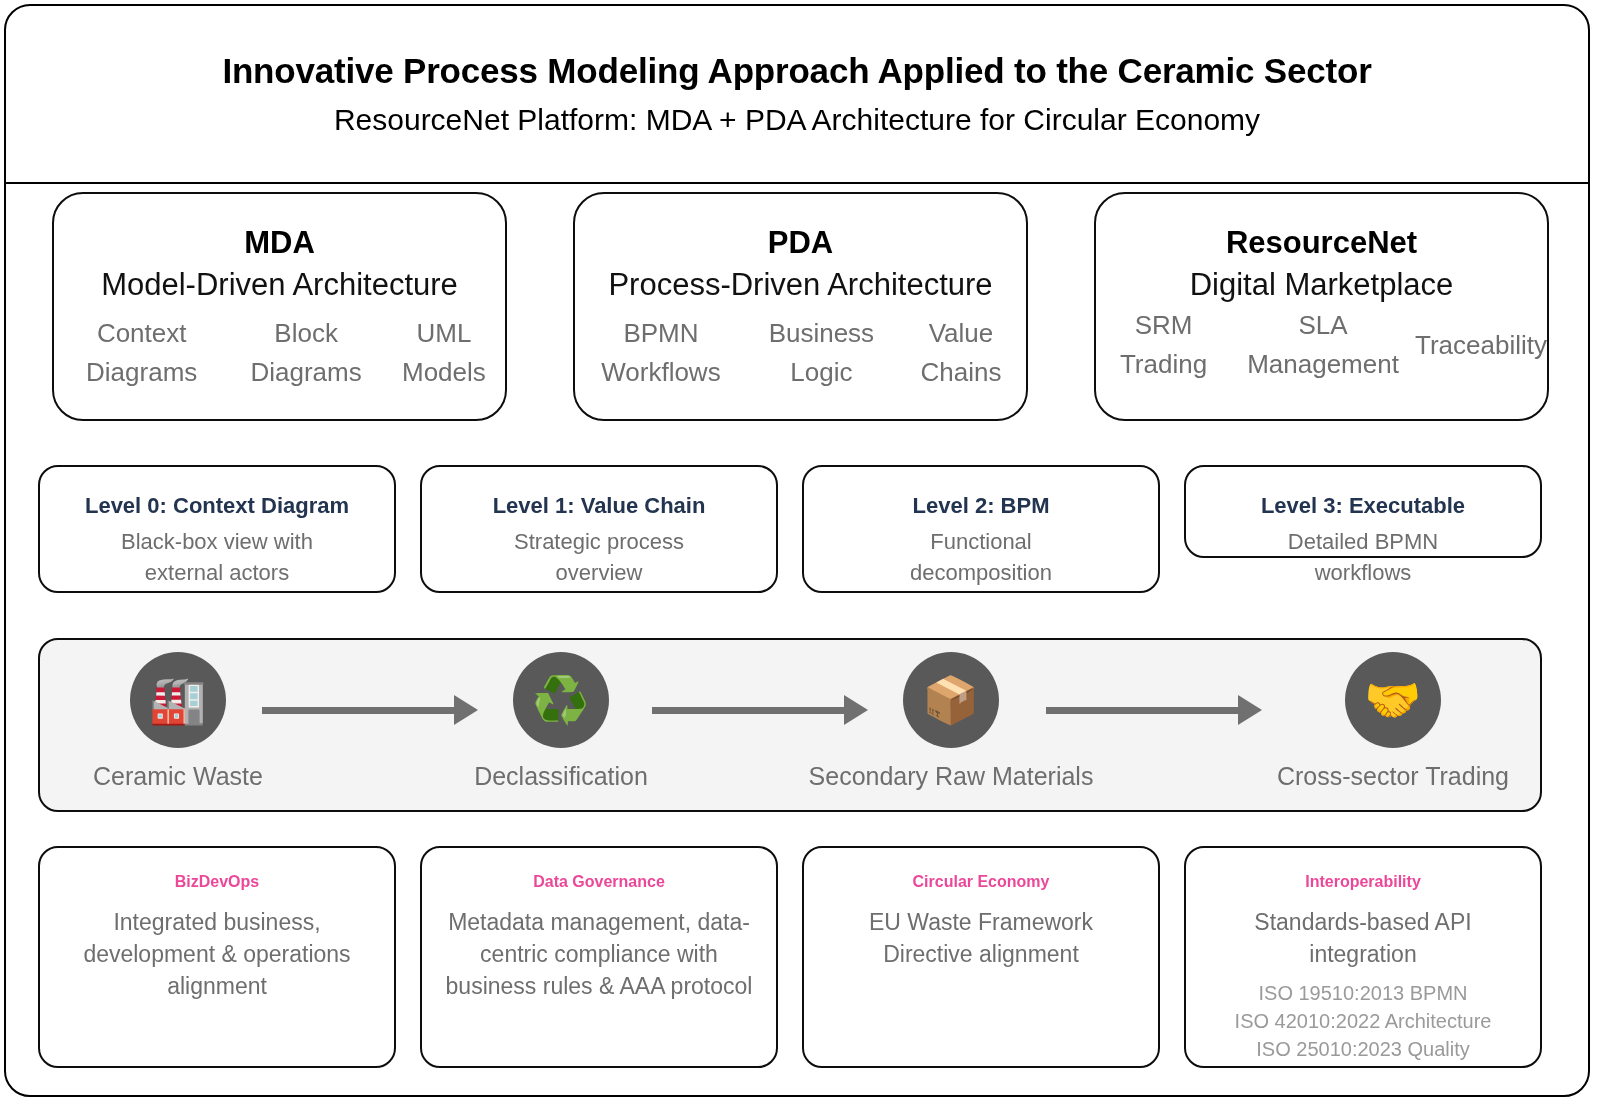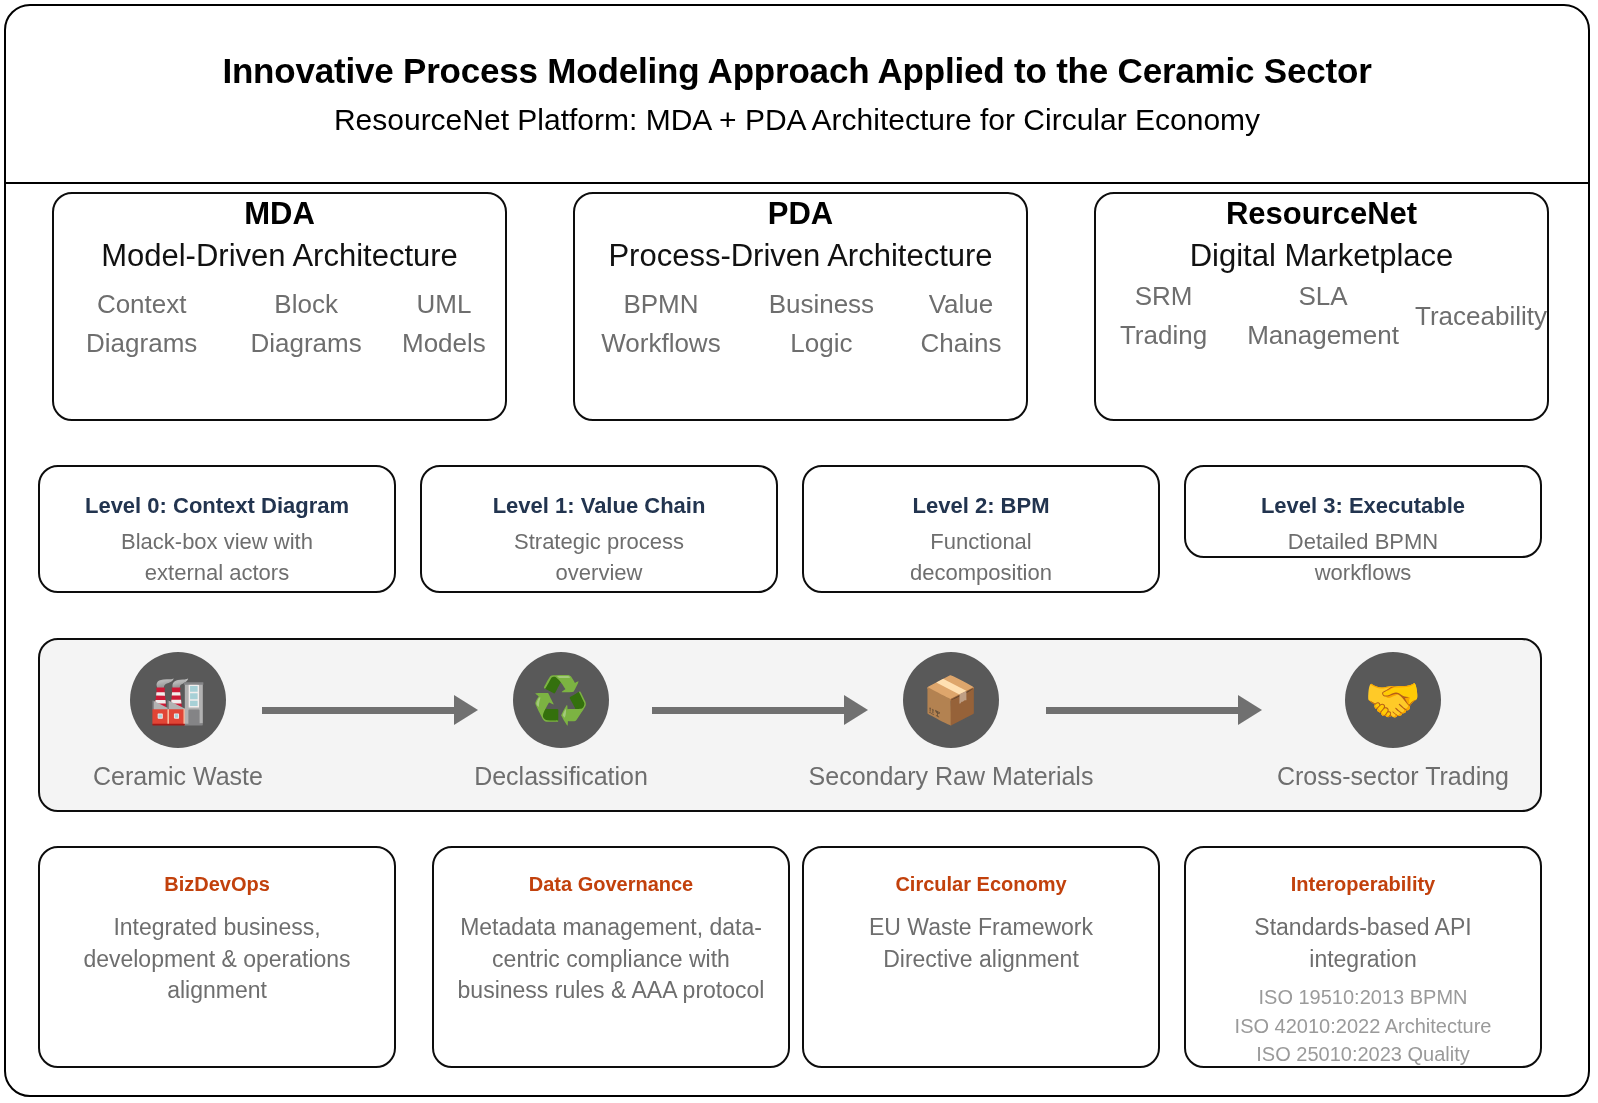--- a/index.html
+++ b/index.html
@@ -62,21 +62,21 @@
     background: #ffffff;
     border: 2px solid #0d0d0d;
     border-radius: 20px;
     box-sizing: border-box;
     display: flex;
     flex-direction: column;
     align-items: center;
   }
 
   
-  .pillar { padding-top: 3px; }
+  .pillar { padding-top: 32px; border-radius: 31px; }
   .pillar-title {
     font-size: 31px;
     font-weight: bold;
     color: #000000;
     line-height: 1.12;
   }
   .pillar-subtitle {
     font-size: 31px;
     font-weight: normal;
     color: #111111;
@@ -162,23 +162,23 @@
     width: 0;
     height: 0;
     border-top: 15px solid transparent;
     border-bottom: 15px solid transparent;
     border-left: 24px solid #707070;
   }
 
   
   .concept { padding-top: 24px; }
   .concept-title {
-    font-size: 20px;
+    font-size: 16px;
     font-weight: bold;
-    color: #c2410c;
+    color: #ec4899;
     line-height: 1.2;
     text-align: center;
   }
   .concept-desc {
     margin-top: 16px;
     font-size: 23px;
     color: #6e6e6e;
     line-height: 1.38;
     text-align: center;
     padding: 0 14px;
@@ -293,21 +293,21 @@
       <div class="flow-circle">🤝</div>
       <div class="flow-label">Cross-sector Trading</div>
     </div>
   </div>
 
   <div class="card concept" style="left:32px; top:840px; width:358px; height:222px;">
     <div class="concept-title">BizDevOps</div>
     <div class="concept-desc" style="max-width:280px;">Integrated business, development &amp; operations alignment</div>
   </div>
 
-  <div class="card concept" style="left:426px; top:840px; width:358px; height:222px;">
+  <div class="card concept" style="left:414px; top:840px; width:358px; height:222px;">
     <div class="concept-title">Data Governance</div>
     <div class="concept-desc" style="max-width:310px;">Metadata management, data-centric compliance with business rules &amp; AAA protocol</div>
   </div>
 
   <div class="card concept" style="left:796px; top:840px; width:358px; height:222px;">
     <div class="concept-title">Circular Economy</div>
     <div class="concept-desc" style="max-width:300px;">EU Waste Framework Directive alignment</div>
   </div>
 
   <div class="card concept" style="left:1178px; top:840px; width:358px; height:222px;">

